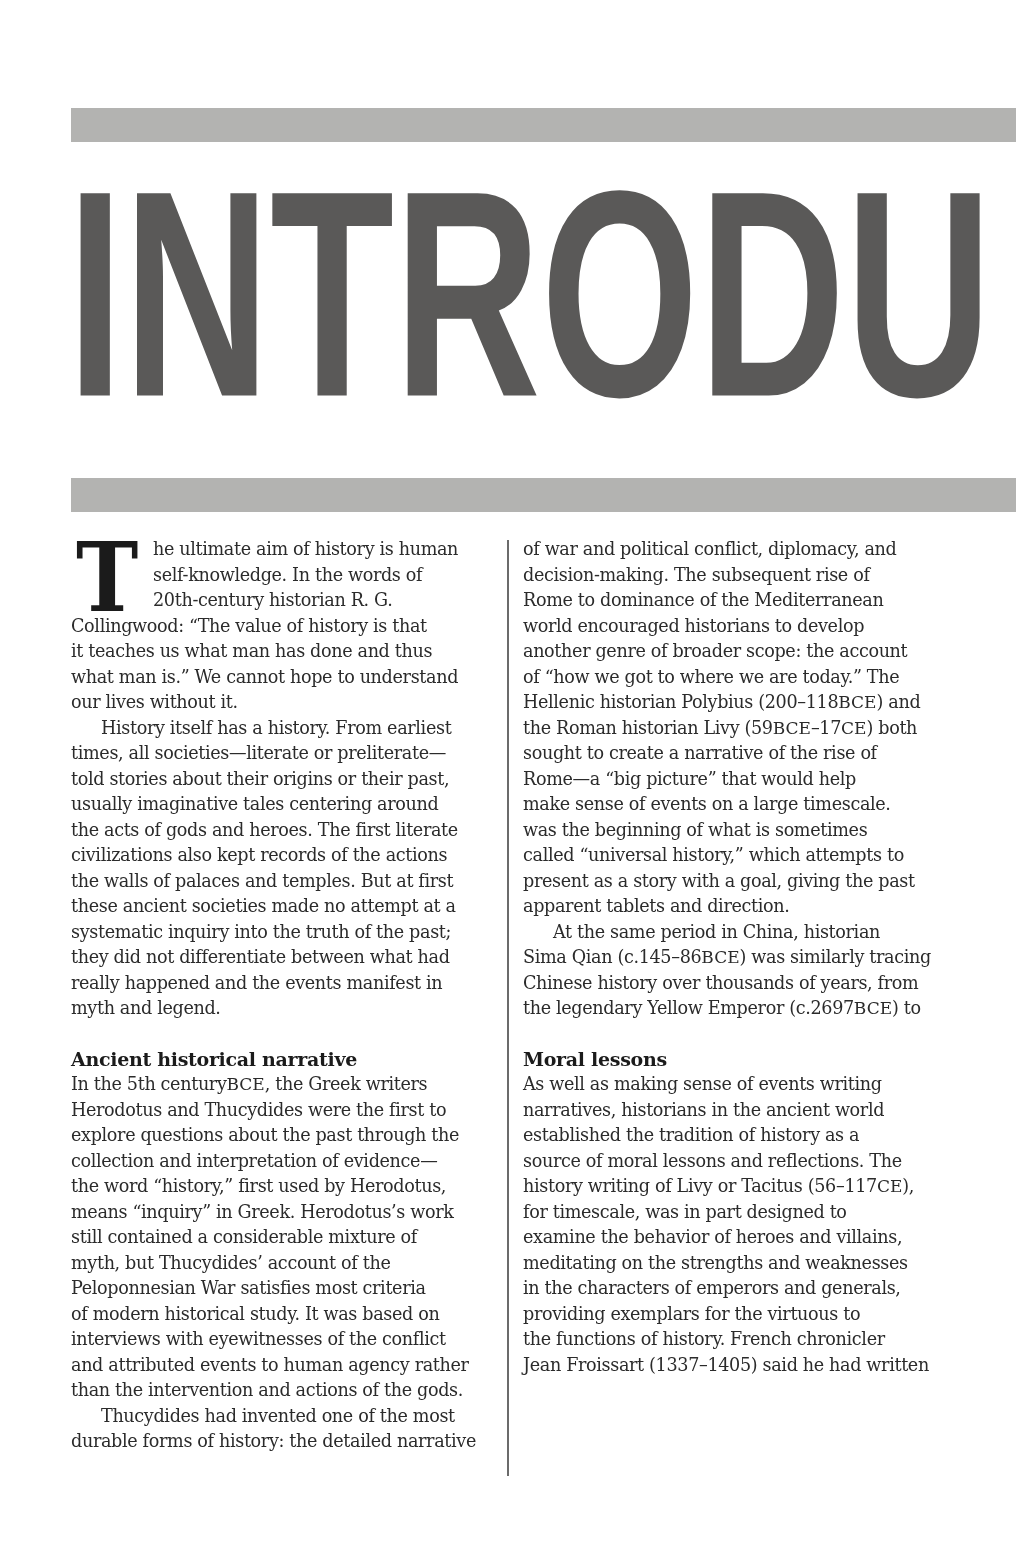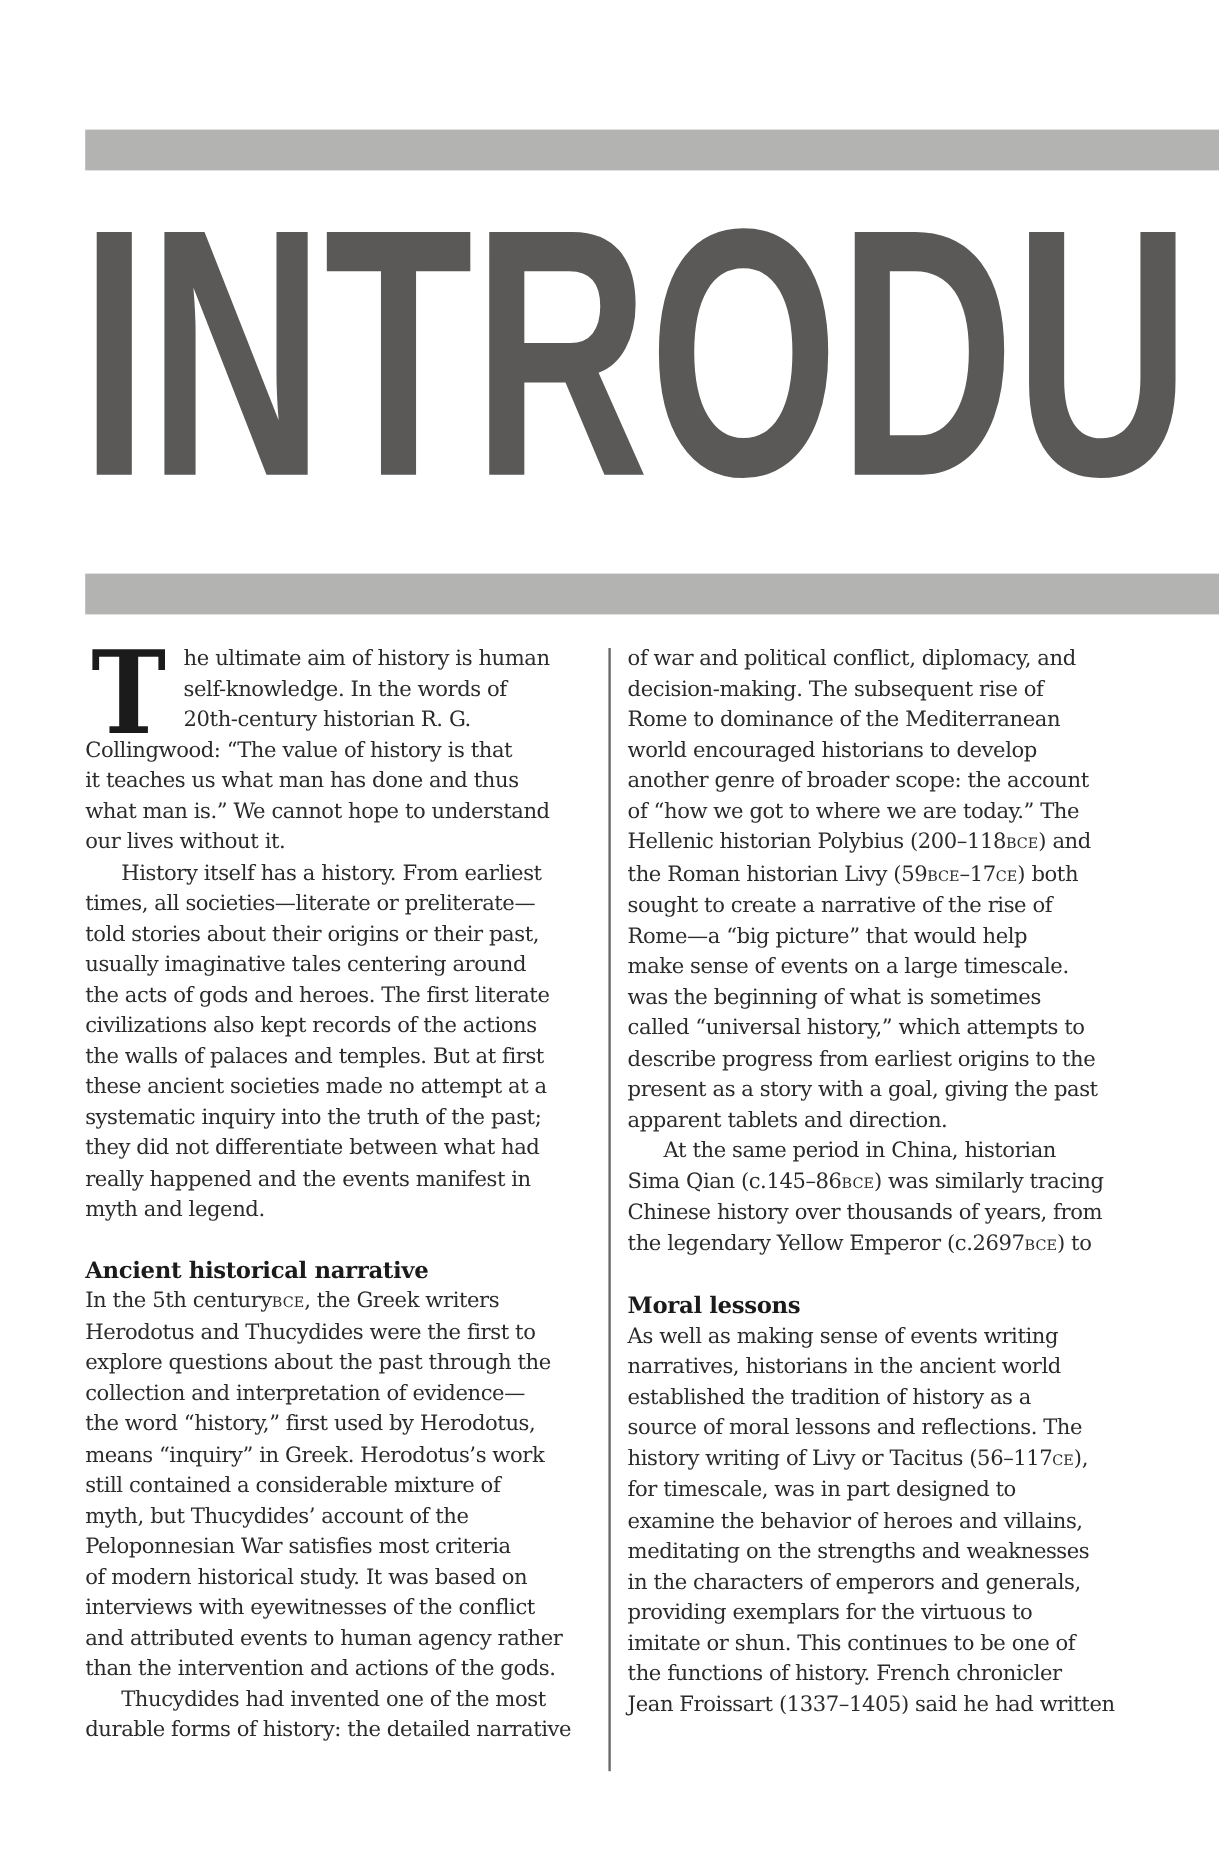--- a/index.html
+++ b/index.html
@@ -19,21 +19,21 @@
     font-family: "DejaVu Serif", serif;
     font-size: 17.6px; line-height: 25.5px; color: #2b2b2b;
     letter-spacing: -0.35px;
   }
   .col.left { left: 71px; width: 420px; }
   .col.right { left: 523px; width: 425px; }
   .divider { position: absolute; left: 507px; top: 540px; width: 2px; height: 936px; background: #6b6b6b; }
 
   .col p { margin: 0; white-space: nowrap; }
   .indent { padding-left: 30px; }
-  .sc { font-size: 12px; letter-spacing: 0; }
+  .sc { font-size: 17px; letter-spacing: 0; }
   .heading {
     font-family: "DejaVu Serif", serif; font-weight: bold; font-size: 19px;
     color: #1b1b1b; letter-spacing: -0.3px; margin: 0; line-height: 25.5px;
   }
   .gap { height: 25px; }
 
   .dropcap {
     float: left; width: 64px; height: 72px; margin: 4px 14px 0 4px;
   }
   .dc-line { margin-left: 82px !important; }
@@ -118,21 +118,20 @@
         <p>of “how we got to where we are today.” The</p>
       </div>
     <p><span>Hellenic historian Polybius (200–118</span><span class="sc">BCE</span><span>) and</span></p>
     <p><span>the Roman historian Livy (59</span><span class="sc">BCE</span><span>–17</span><span class="sc">CE</span><span>) both</span></p>
     <div id="right-p1b">
         <p>sought to create a narrative of the rise of</p>
         <p>Rome—a “big picture” that would help</p>
         <p>make sense of events on a large timescale.</p>
         <p>was the beginning of what is sometimes</p>
         <p>called “universal history,” which attempts to</p>
-        <p>describe progress from earliest origins to the</p>
         <p>present as a story with a goal, giving the past</p>
         <p>apparent tablets and direction.</p>
       </div>
   </div>
   <div>
     <p class="indent">At the same period in China, historian</p>
     <p><span>Sima Qian (c.145–86</span><span class="sc">BCE</span><span>) was similarly tracing</span></p>
     <p>Chinese history over thousands of years, from</p>
     <p><span>the legendary Yellow Emperor (c.2697</span><span class="sc">BCE</span><span>) to</span></p>
   </div>
@@ -145,18 +144,17 @@
         <p>established the tradition of history as a</p>
         <p>source of moral lessons and reflections. The</p>
       </div>
     <p><span>history writing of Livy or Tacitus (56–117</span><span class="sc">CE</span><span>),</span></p>
     <div id="right-p3b">
         <p>for timescale, was in part designed to</p>
         <p>examine the behavior of heroes and villains,</p>
         <p>meditating on the strengths and weaknesses</p>
         <p>in the characters of emperors and generals,</p>
         <p>providing exemplars for the virtuous to</p>
-        <p>imitate or shun. This continues to be one of</p>
         <p>the functions of history. French chronicler</p>
         <p>Jean Froissart (1337–1405) said he had written</p>
       </div>
   </div>
 </div>
 
 </body></html>

